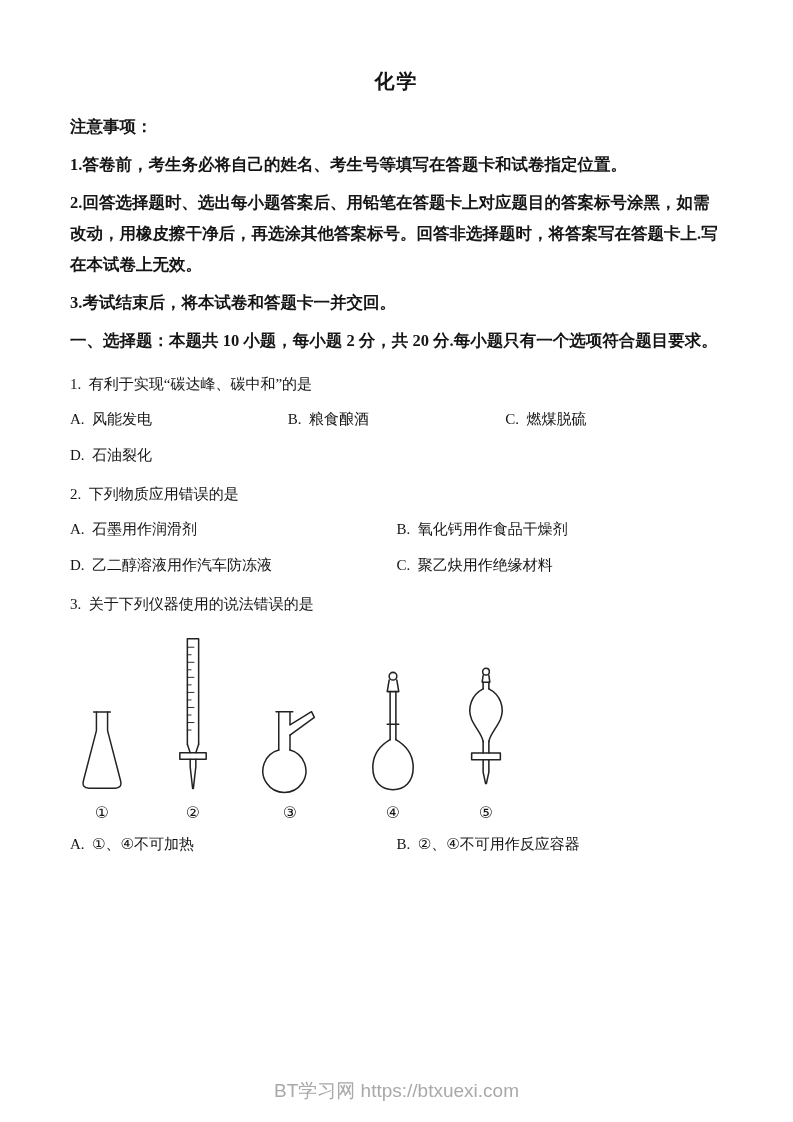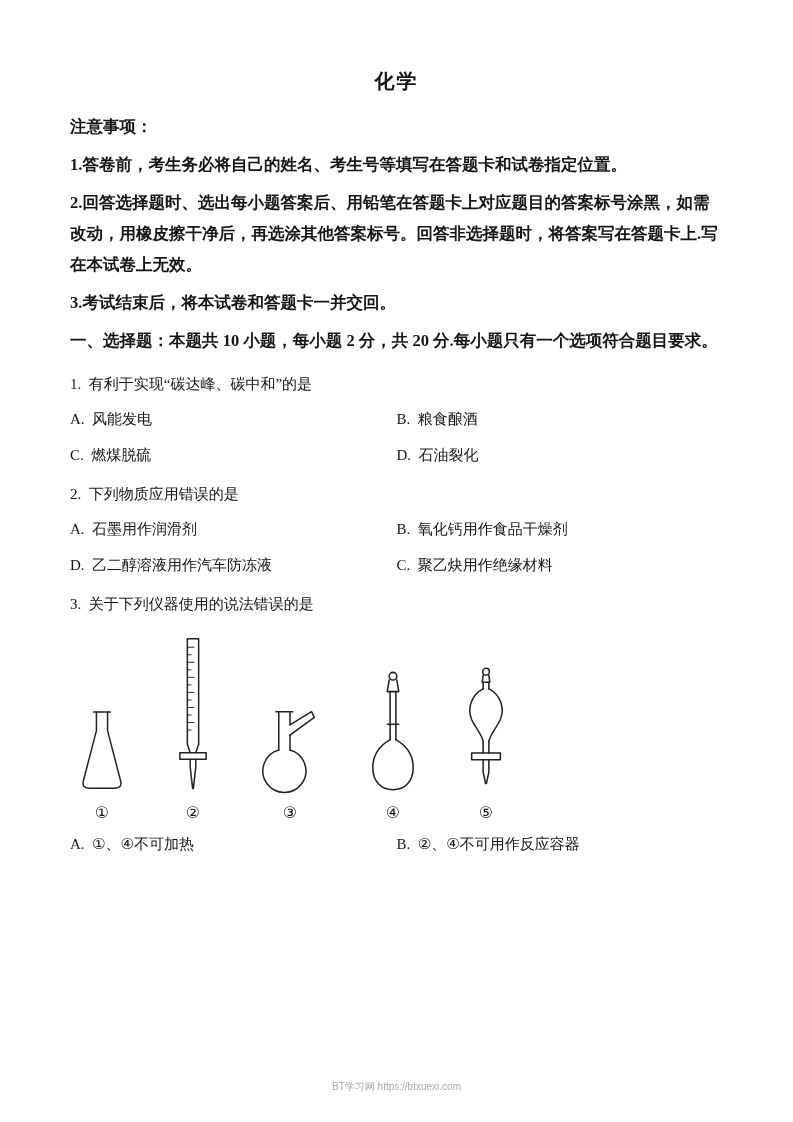--- a/index.html
+++ b/index.html
@@ -17,32 +17,32 @@
   .subject { font-size:20px; font-weight:700; text-align:center; margin-top:13px; letter-spacing:2px; }
 
   .notice { margin-top:16px; }
   .bold-line { font-weight:700; font-size:16.5px; line-height:31px; margin-top:7px; white-space:pre-wrap; }
 
   .masses .mass { display:inline-block; margin-right:30px; }
 
   .question { margin-top:15px; font-size:15px; }
   .stem { line-height:26px; white-space:pre-wrap; }
   .opts { display:grid; margin-top:11px; row-gap:14px; }
-  .cols4 { grid-template-columns:repeat(2,1fr); }
+  .cols4 { grid-template-columns:repeat(3,1fr); }
   .cols2 { grid-template-columns:1fr 1fr; }
   .opt { white-space:pre-wrap; line-height:22px; }
 
   .apparatus-row { display:flex; align-items:flex-end; gap:46px; margin:18px 0 10px 6px; }
   .apparatus { display:flex; flex-direction:column; align-items:center; }
   .apparatus svg { stroke:#222222; fill:none; stroke-width:1.6; stroke-linecap:round; stroke-linejoin:round; }
   .apparatus figcaption { margin-top:8px; font-size:16px; color:#151515; }
 
   .footer {
-    position:absolute; bottom:28px; left:0; width:100%;
-    text-align:center; color:#a9a9a9; font-size:10px;
+    position:absolute; bottom:18px; left:0; width:100%;
+    text-align:center; color:#a9a9a9; font-size:19px;
     font-family:"Liberation Sans",sans-serif;
   }
 </style>
 </head>
 <body>
 
 <div class="page">
 
   <h2 class="subject">化学</h2>
 

